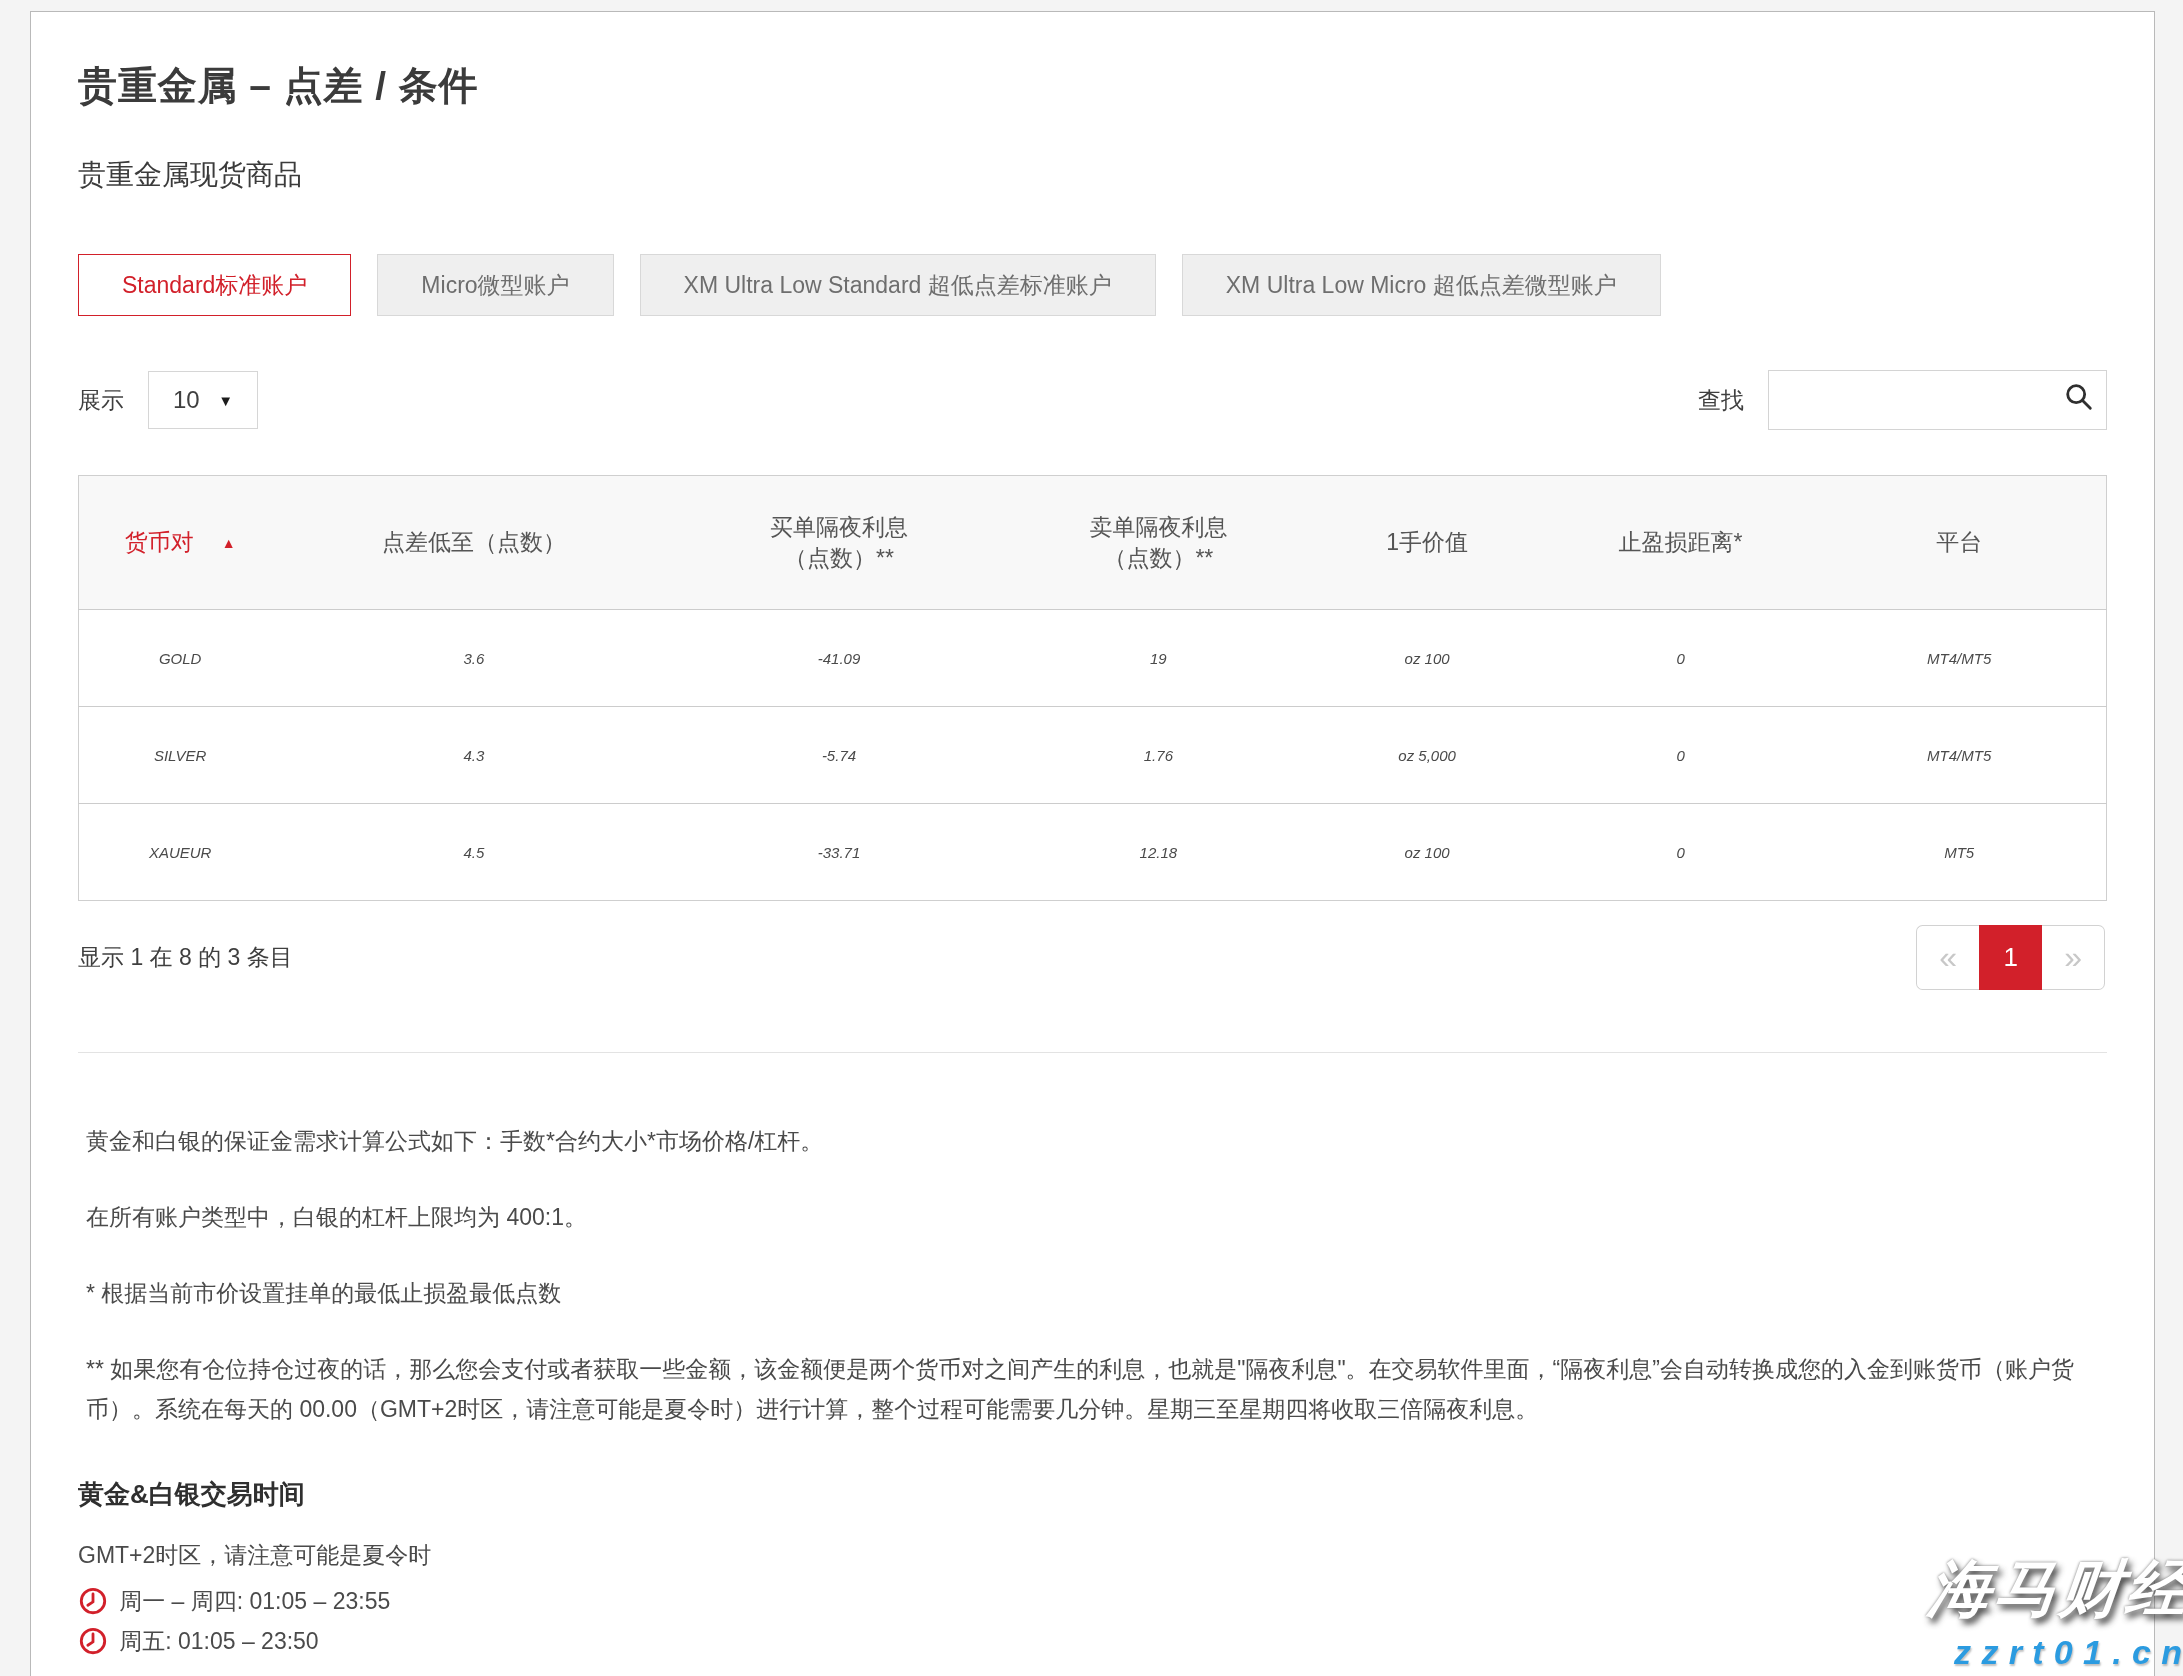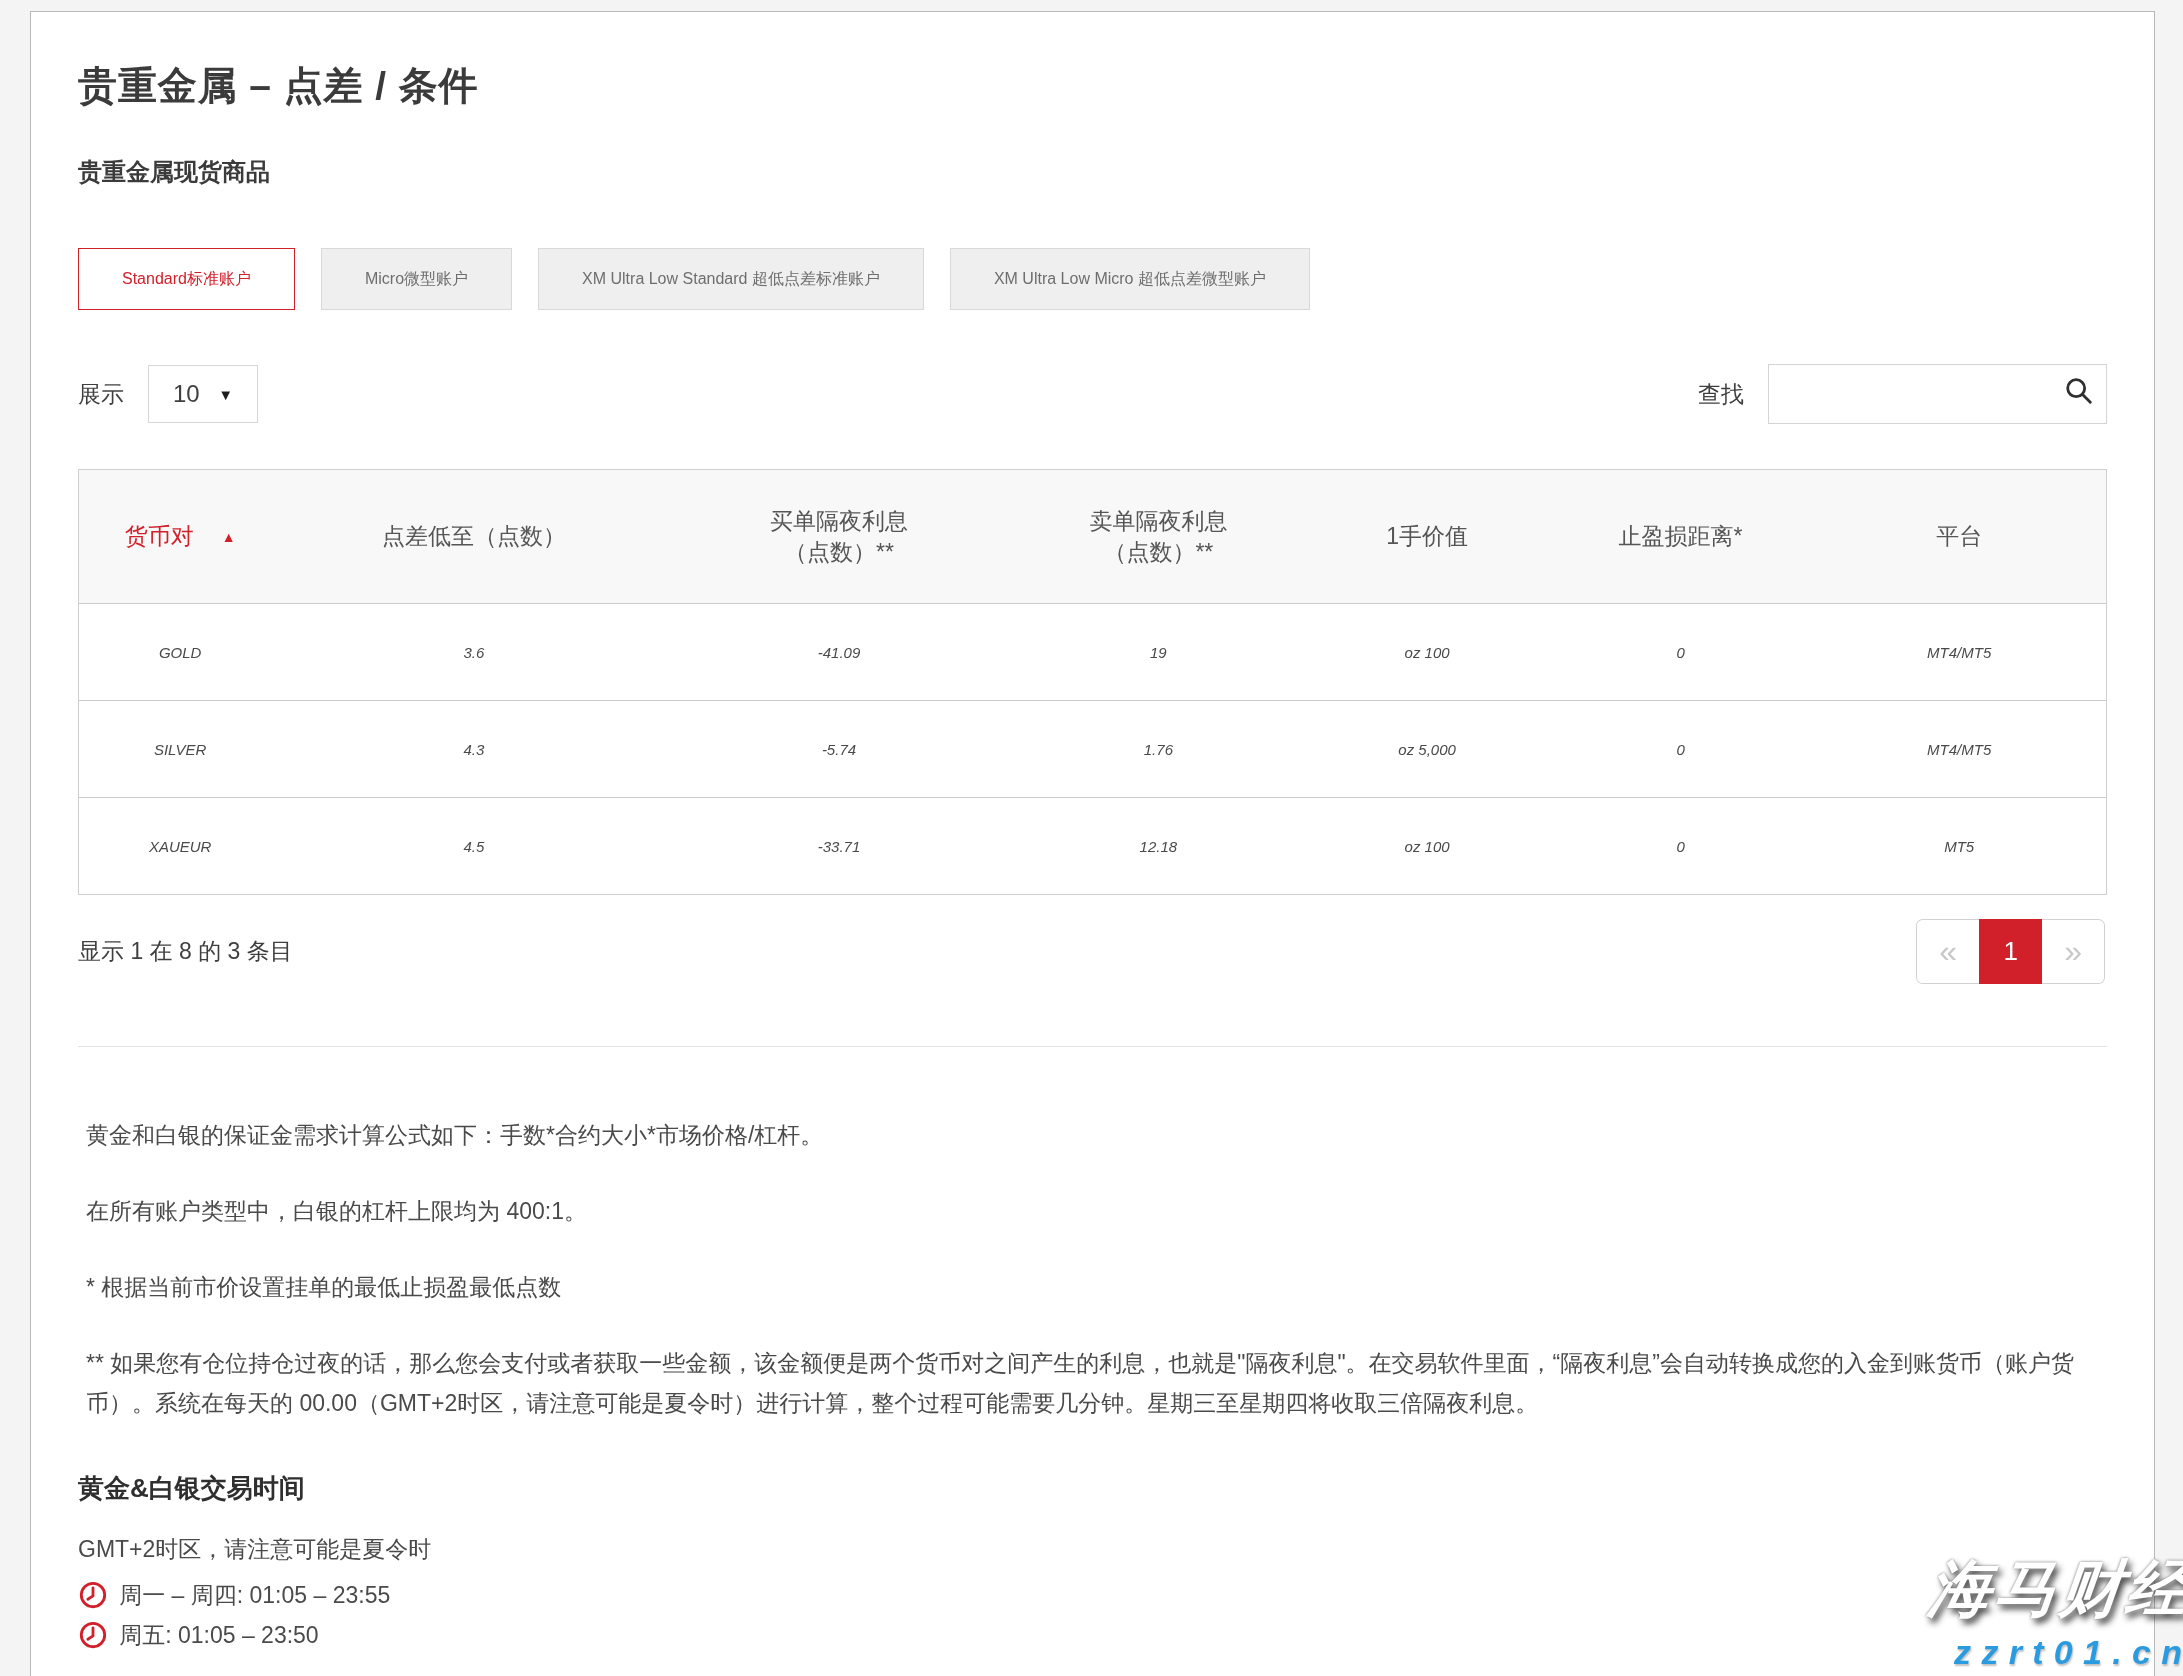--- a/index.html
+++ b/index.html
@@ -17,25 +17,25 @@
   }
   .card{
     position:absolute;left:30px;top:11.2px;width:2125px;height:1669px;
     background:#fff;border:0.9px solid #b9b9b9;border-bottom:none;
     padding:47px 47px 0 47px;
   }
   .page-title{
     font-size:39px;font-weight:bold;color:#3b3b3b;margin:0 0 43px 0;letter-spacing:0.9px;
   }
   .page-subtitle{
-    font-size:24px;font-weight:bold;color:#3b3b3b;margin:0 0 60px 0;
+    font-size:28px;font-weight:normal;color:#3b3b3b;margin:0 0 60px 0;
   }
   .tabs{display:flex;gap:26px;margin-bottom:54px;}
   .tab{
-    height:62px;padding:0 43px;font-size:16px;line-height:58px;
+    height:62px;padding:0 43px;font-size:23px;line-height:58px;
     background:#efefef;border:0.9px solid #d8d8d8;color:#6e6e6e;
     cursor:pointer;white-space:nowrap;
   }
   .tab.active{
     background:#fff;border:1.9px solid var(--red);color:var(--red);
   }
   .controls{display:flex;justify-content:space-between;align-items:center;margin-bottom:45px;}
   .show-group,.search-group{display:flex;align-items:center;gap:24px;font-size:23px;color:#3f3f3f;}
   .select-box{
     width:110px;height:58px;border:1.9px solid #d6d6d6;background:#fff;

